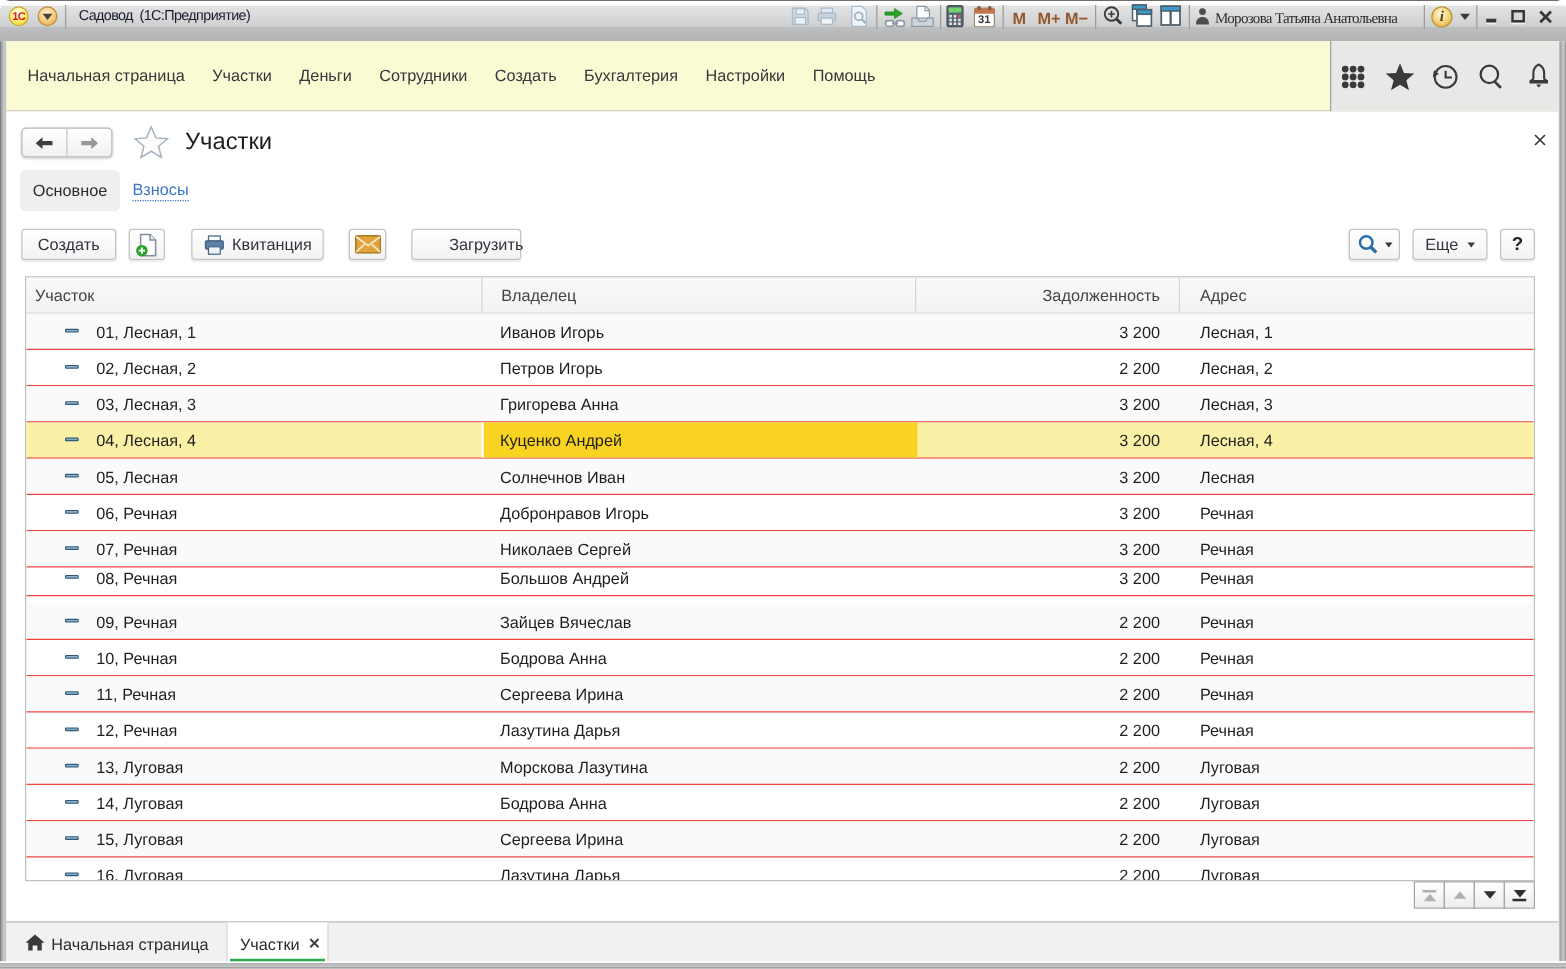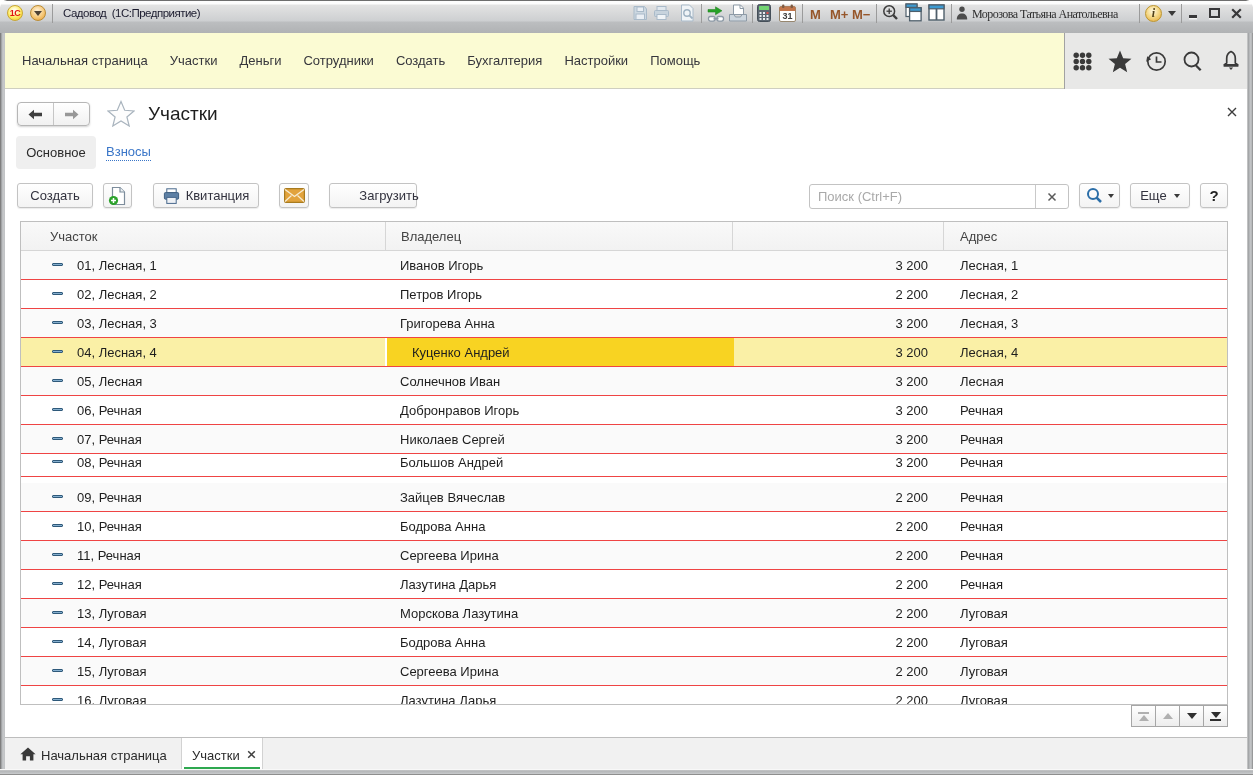--- a/index.html
+++ b/index.html
@@ -39,21 +39,21 @@
 .thead .hc{position:absolute;top:0;height:28px;display:flex;align-items:center;font-size:13px;color:#444;}
 .vline{position:absolute;top:0;width:1px;height:28px;background:#d6d6d6;}
 .row{position:absolute;left:0;width:1206px;height:29px;border-bottom:1px solid #ef4444;font-size:13px;color:#1e1e1e;}
 .row .c1{position:absolute;left:56px;top:0;height:28px;display:flex;align-items:center;}
 .row .c2{position:absolute;left:364px;top:0;height:28px;display:flex;align-items:center;padding-left:15px;}
 .row .c3{position:absolute;left:711px;width:196px;top:0;height:28px;display:flex;align-items:center;justify-content:flex-end;}
 .row .c4{position:absolute;left:939px;top:0;height:28px;display:flex;align-items:center;}
 .dash{position:absolute;left:31px;top:12px;width:11px;height:2.5px;background:linear-gradient(#a6c6e0 0,#7fabcc 60%,#6d9cc0 100%);border:1.5px solid #2e597a;border-radius:1px;}
 .odd{background:#fafafa;}
 .hl{background:#faf0a6;}
-.hl .c2{background:#f8d322;left:364px;width:349px;border-left:2px solid #fff;padding-left:25px;}
+.hl .c2{background:#f8d322;left:364px;width:349px;border-left:2px solid #fff;padding-left:13px;}
 
 .scrollbtns{position:absolute;left:1127px;top:615px;display:flex;}
 .sbtn{width:25px;height:22px;border:1px solid #a6a6a6;margin-left:-1px;background:linear-gradient(#ffffff,#ededed);display:flex;align-items:center;justify-content:center;flex-direction:column;}
 .tri-u{width:0;height:0;border-left:5.5px solid transparent;border-right:5.5px solid transparent;border-bottom:6px solid #b0b0b0;}
 .tri-d{width:0;height:0;border-left:5.5px solid transparent;border-right:5.5px solid transparent;border-top:6px solid #2f2f2f;}
 .bar-g{width:11px;height:2px;background:#b0b0b0;margin-bottom:1px;}
 .bar-d{width:11px;height:2px;background:#2f2f2f;margin-top:1px;}
 
 .statusbar{position:absolute;left:5px;top:737px;width:1242px;height:32px;background:#f1f1f1;border-top:1px solid #bdbdbd;}
 .stab2{position:absolute;left:176px;top:0;width:82px;height:32px;background:#fff;border-left:1px solid #d2d2d2;border-right:1px solid #d2d2d2;}
@@ -253,41 +253,34 @@
       Квитанция
     </div>
     <div class="btn" style="left:274px;width:30px;">
       <svg width="21" height="15" viewBox="0 0 21 15">
           <rect x="0.6" y="0.6" width="19.8" height="13.8" rx="1.5" fill="#e2a33c" stroke="#a87b1e" stroke-width="1.2"></rect>
           <path d="M1 1.5 L10.5 8.5 L20 1.5" fill="none" stroke="#f7ecd2" stroke-width="1.4"></path>
           <path d="M1 13.5 L7.5 7.5 M20 13.5 L13.5 7.5" fill="none" stroke="#f7ecd2" stroke-width="1.2"></path>
         </svg>
     </div>
     <div class="btn" style="left:324px;width:88px;padding-left:32px;">Загрузить</div>
-    <div class="search">
-        <div class="ph">Поиск (Ctrl+F)</div>
-        <div class="xz">
-          <svg width="10" height="10" viewBox="0 0 10 10">
-            <path d="M1.5 1.5 L8.5 8.5 M8.5 1.5 L1.5 8.5" stroke="#5a5a5a" stroke-width="1.5"></path>
-          </svg>
-        </div>
-      </div>
     <div class="btn" style="left:1074px;width:41px;">
       <svg width="17" height="17" viewBox="0 0 17 17" style="margin-right:5px;">
           <circle cx="7" cy="7" r="5" fill="none" stroke="#2b6ea8" stroke-width="2"></circle>
           <line x1="10.6" y1="10.6" x2="15" y2="15" stroke="#2b6ea8" stroke-width="2.6"></line>
         </svg>
       <div class="caret"></div>
     </div>
     <div class="btn" style="left:1125px;width:60px;">Еще&nbsp;&nbsp;<div class="caret"></div></div>
     <div class="btn" style="left:1195px;width:28px;font-weight:bold;font-size:15px;color:#222;">?</div>
     <div class="table">
       <div class="thead">
-        <div class="hc" style="left:29px;text-align:center;">Участок</div>
+        <div class="hc" style="left:7px;text-align:center;">Участок</div>
         <div class="hc" style="left:380px;">Владелец</div>
+        <div class="hc" style="left:711px;width:196px;justify-content:flex-end;">Задолженность</div>
         <div class="hc" style="left:939px;">Адрес</div>
         <div class="vline" style="left:364px;"></div>
         <div class="vline" style="left:711px;"></div>
         <div class="vline" style="left:922px;"></div>
       </div>
       <div>
       <div class="row odd" style="top:29px">
             <div class="dash"></div>
             <div class="c1">01, Лесная, 1</div>
             <div class="c2">Иванов Игорь</div>

